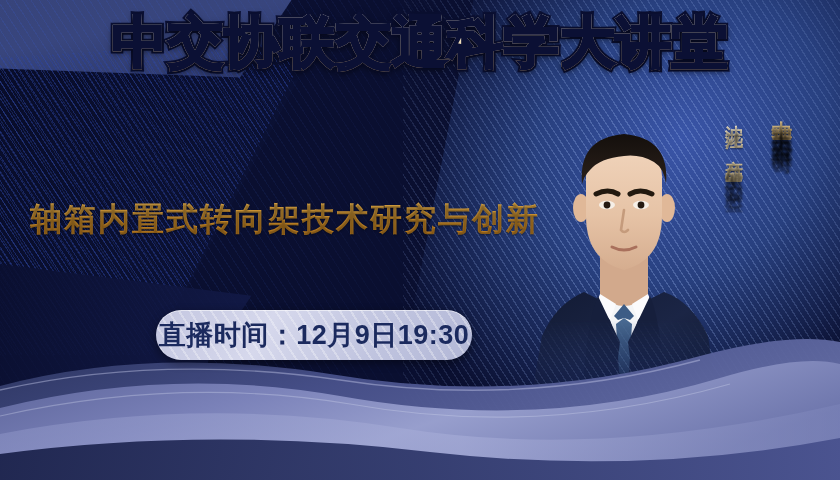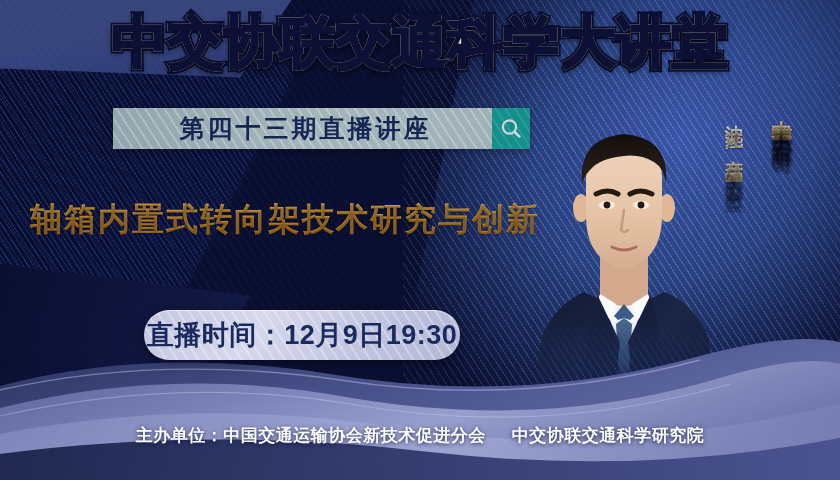--- a/index.html
+++ b/index.html
@@ -236,21 +236,21 @@
     background: linear-gradient(180deg, #e8b44f 0%, #d5922a 55%, #c8821f 100%);
     -webkit-background-clip: text;
     background-clip: text;
     -webkit-text-fill-color: transparent;
     text-shadow: 0 1px 2px rgba(0,0,0,0.4);
   }
 
   
   .time-pill {
     position: absolute;
-    left: 144px;
+    left: 156px;
     top: 310px;
     width: 316px;
     height: 50px;
     border-radius: 25px;
     background:
       repeating-linear-gradient(57deg,
         rgba(255,255,255,0.30) 0px,
         rgba(255,255,255,0.30) 2px,
         rgba(255,255,255,0.0) 2px,
         rgba(255,255,255,0.0) 9px),
@@ -420,38 +420,24 @@
       <path d="M0 104 Q200 66 400 98 Q600 130 840 74 L840 150 L0 150 Z" fill="url(#w4)" opacity="0.55"></path>
       <path d="M0 124 Q210 96 430 122 Q640 146 840 108 L840 150 L0 150 Z" fill="url(#w3)" opacity="0.9"></path>
       <path d="M0 60 Q160 24 340 50 Q520 78 700 30" stroke="#c3c8e8" stroke-width="1.4" fill="none" opacity="0.45"></path>
       <path d="M0 86 Q180 46 350 74 Q540 108 730 54" stroke="#d2d6ef" stroke-width="1.2" fill="none" opacity="0.35"></path>
     </svg>
   </div>
 
   <div class="main-title-shadow">中交协联交通科学大讲堂</div>
   <div class="main-title">中交协联交通科学大讲堂</div>
 
-  <div class="subtitle-bar">
-    <div class="subtitle-text-wrap">
-      <span class="subtitle-text">第四十三期直播讲座</span>
-    </div>
-    <div class="search-box">
-      <svg width="24" height="24" viewBox="0 0 24 24" fill="none" xmlns="http://www.w3.org/2000/svg">
-        <circle cx="10.5" cy="10" r="6.6" stroke="#cfd6da" stroke-width="2.2"></circle>
-        <line x1="15.4" y1="14.8" x2="20.4" y2="19.6" stroke="#cfd6da" stroke-width="2.6" stroke-linecap="round"></line>
-      </svg>
-    </div>
-  </div>
 
   <div class="topic-title">轴箱内置式转向架技术研究与创新</div>
 
   <div class="time-pill">
     <span class="time-text">直播时间：12月9日19:30</span>
   </div>
 
   <div class="v-text v-company">中车株洲电力机车有限公司</div>
   <div class="v-text v-speaker">沈龙江  产品研发中心副总监</div>
 
-  <div class="footer">
-    <span>主办单位：</span><span>中国交通运输协会新技术促进分会</span><span class="gap"></span><span>中交协联交通科学研究院</span>
-  </div>
 
 </div>
 
 </body></html>

